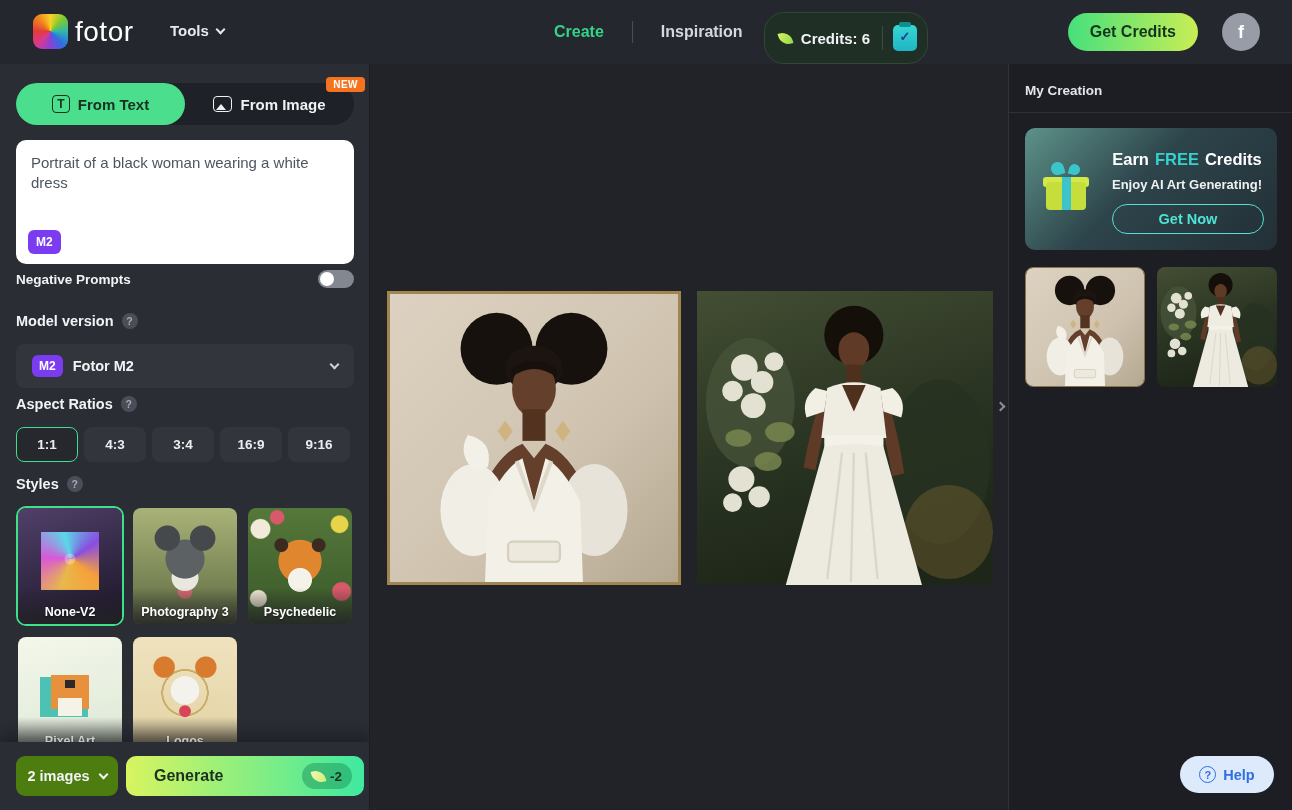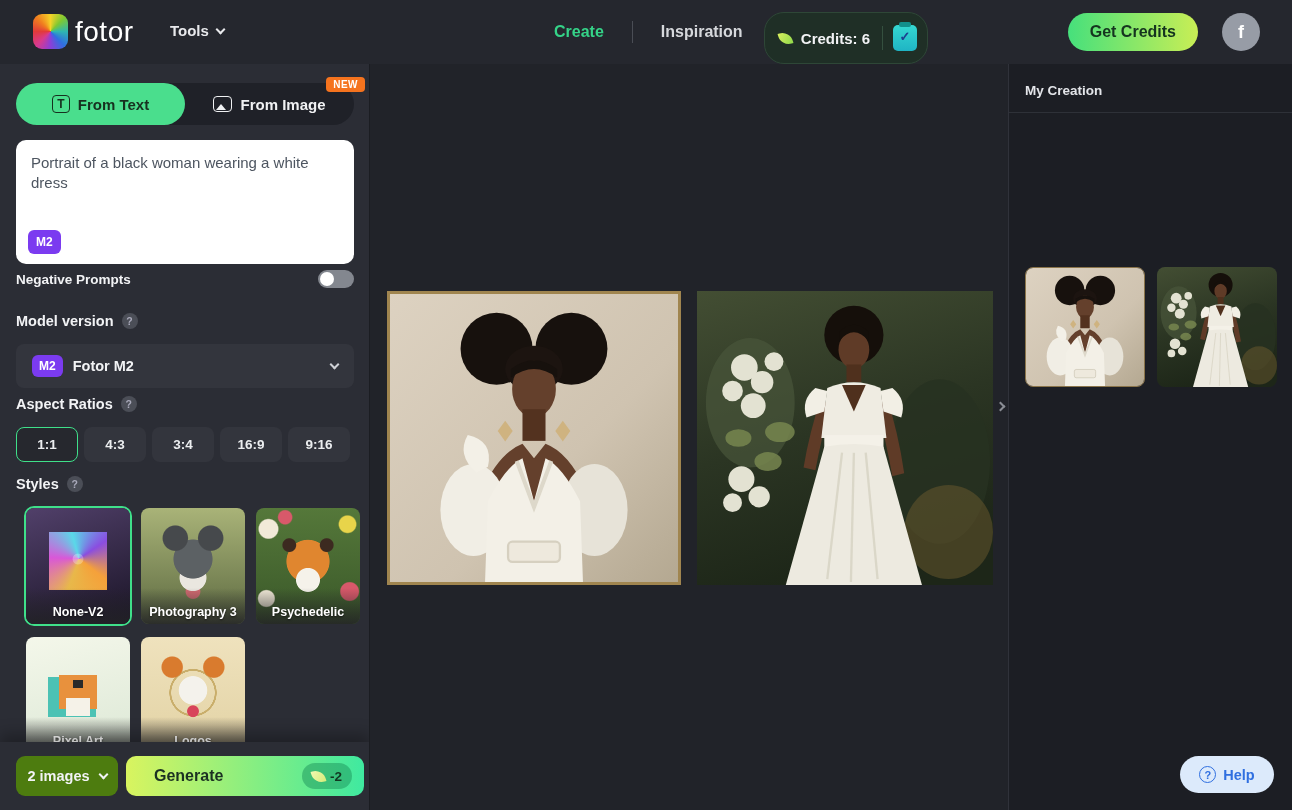--- a/index.html
+++ b/index.html
@@ -73,21 +73,21 @@
     border-radius:8px; display:flex; align-items:center; padding:0 16px; cursor:pointer; }
   #model-dd .m2 { background:#7b3bf0; color:#fff; font-size:12px; font-weight:800; border-radius:6px;
     padding:4px 7px; margin-right:10px; }
   #model-dd .val { color:#f2f3f5; font-size:14.5px; font-weight:700; flex:1; }
   #model-dd .chev { color:#cfd1d6; }
   #aspect-row { position:absolute; left:16px; top:363px; width:338px; display:flex; gap:6px; }
   .aspect-btn { width:62px; height:35px; border-radius:8px; background:#33353d; border:1px solid transparent;
     color:#eceef0; font-size:13.5px; font-weight:700; display:flex; align-items:center; justify-content:center;
     cursor:pointer; }
   .aspect-btn.selected { background:#26282e; border-color:#3fe08a; }
-  #styles-grid { position:absolute; left:24px; top:442px; width:338px; display:grid;
+  #styles-grid { position:absolute; left:16px; top:442px; width:338px; display:grid;
     grid-template-columns:repeat(3,108px); grid-auto-rows:120px; gap:9px 7px; }
   .style-tile { border-radius:10px; overflow:hidden; position:relative; cursor:pointer;
     border:2px solid transparent; }
   .style-tile.selected { border-color:#3fe08a; }
   .style-tile .scrim { position:absolute; left:0; right:0; bottom:0; height:36px;
     background:linear-gradient(180deg,transparent,rgba(35,35,38,.85)); }
   .style-tile .sname { position:absolute; left:0; right:0; bottom:5px; text-align:center; color:#fff;
     font-size:12.5px; font-weight:600; text-shadow:0 1px 2px rgba(0,0,0,.6); }
   .art { position:absolute; inset:0; }
   .art-none { background:
@@ -392,20 +392,38 @@
     <svg viewBox="0 0 100 100" preserveAspectRatio="none">
         <use href="#art2"></use>
       </svg>
   </div>
   <span id="canvas-chevron"><span class="chev chev-right"></span></span>
 </main>
 
 <aside id="rightbar">
   <div id="rb-title">My Creation</div>
   <div id="rb-div"></div>
+  <div id="promo-banner">
+    <div id="gift">
+      <span class="bow-l"></span>
+        <span class="bow-r"></span>
+      <span class="lid"></span>
+        <span class="box"></span>
+        <span class="ribbon"></span>
+    </div>
+    <div id="promo-text">
+      <div id="promo-line1">
+        <span>Earn</span>
+        <span class="hl">FREE</span>
+        <span>Credits</span>
+      </div>
+      <div id="promo-line2">Enjoy AI Art Generating!</div>
+      <button id="get-now-btn">Get Now</button>
+    </div>
+  </div>
   <div class="thumb" id="thumb-1">
     <svg viewBox="0 0 100 100" preserveAspectRatio="none">
         <use href="#art1"></use>
       </svg>
   </div>
   <div class="thumb" id="thumb-2">
     <svg viewBox="0 0 100 100" preserveAspectRatio="none">
         <use href="#art2"></use>
       </svg>
   </div>

